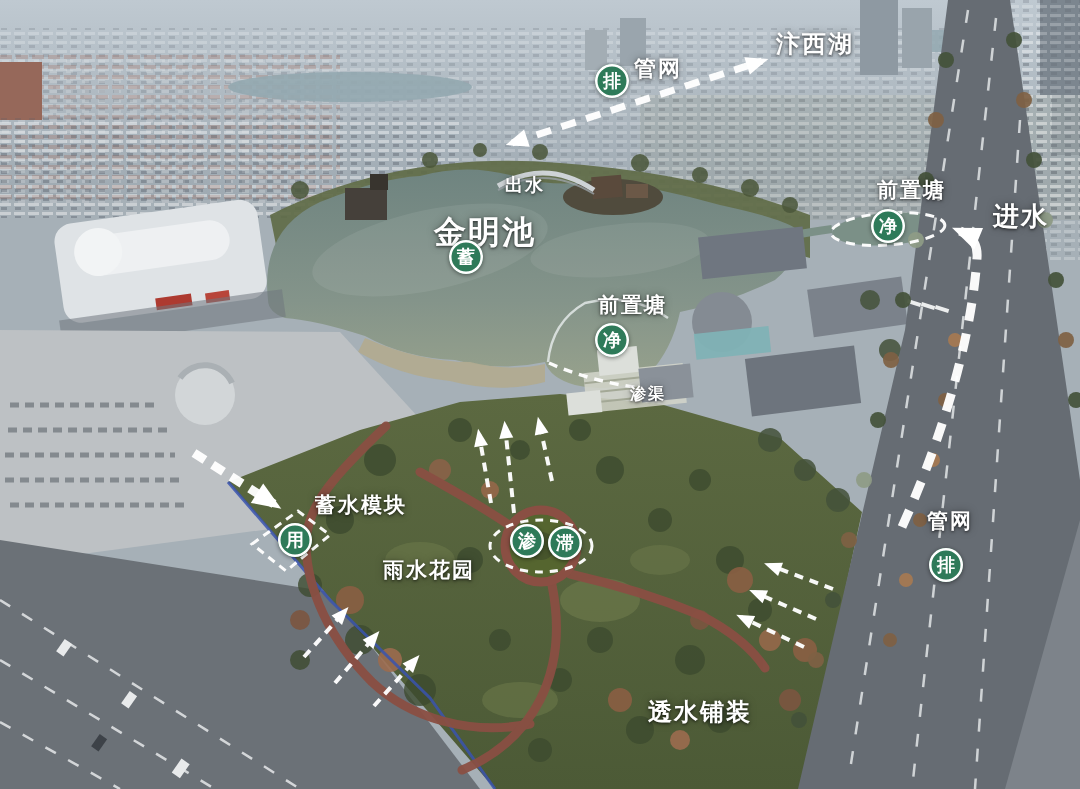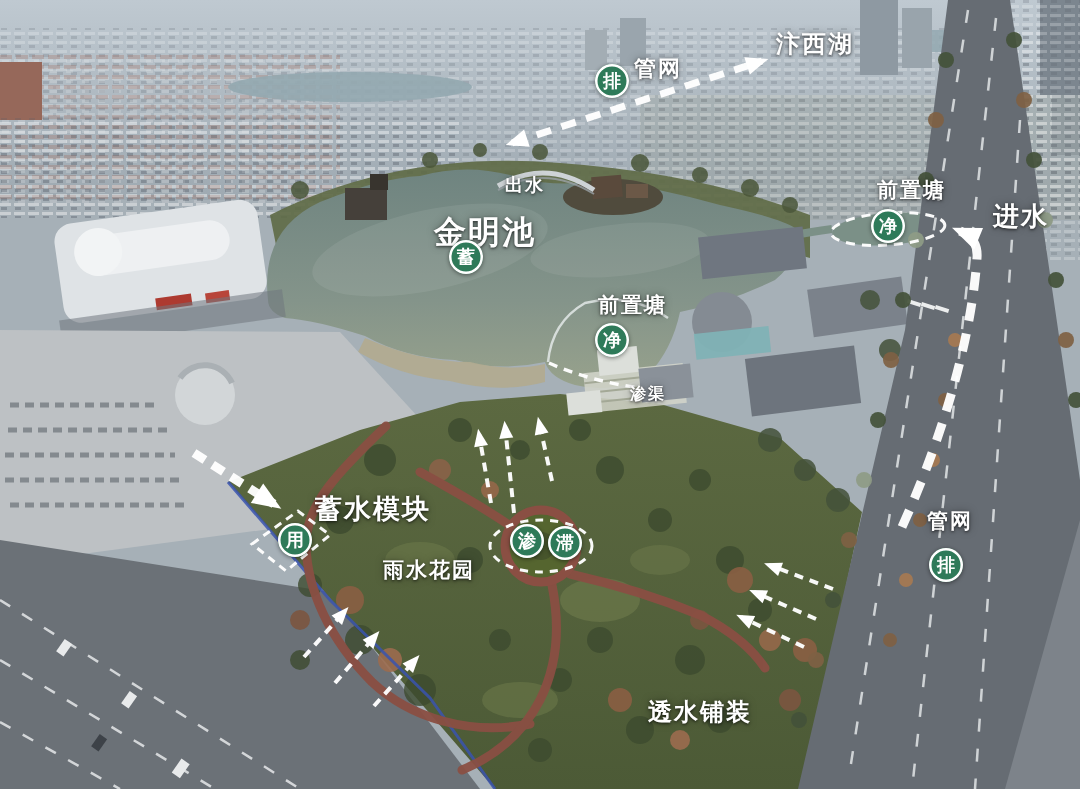--- a/index.html
+++ b/index.html
@@ -288,21 +288,21 @@
   </svg>
 
   <div class="label" style="left:776px;top:32px;font-size:24px;">汴西湖</div>
   <div class="label" style="left:634px;top:58px;font-size:22px;">管网</div>
   <div class="label" style="left:505px;top:149px;font-size:18px;margin-top:27px;">出水</div>
   <div class="label" style="left:434px;top:216px;font-size:32px;">金明池</div>
   <div class="label" style="left:877px;top:180px;font-size:21px;">前置塘</div>
   <div class="label" style="left:993px;top:203px;font-size:26px;">进水</div>
   <div class="label" style="left:598px;top:295px;font-size:21px;">前置塘</div>
   <div class="label" style="left:630px;top:386px;font-size:16px;">渗渠</div>
-  <div class="label" style="left:315px;top:495px;font-size:27px;">蓄水模块</div>
+  <div class="label" style="left:315px;top:495px;font-size:21px;">蓄水模块</div>
   <div class="label" style="left:376px;top:560px;font-size:21px;padding-left:7px;">雨水花园</div>
   <div class="label" style="left:648px;top:660px;font-size:24px;margin-top:40px;">透水铺装</div>
   <div class="label" style="left:927px;top:511px;font-size:21px;">管网</div>
 
   <div class="badge" style="left:595px;top:64px;">排</div>
   <div class="badge" style="left:449px;top:240px;">蓄</div>
   <div class="badge" style="left:871px;top:209px;">净</div>
   <div class="badge" style="left:595px;top:323px;">净</div>
   <div class="badge" style="left:278px;top:523px;">用</div>
   <div class="badge" style="left:510px;top:524px;">渗</div>

